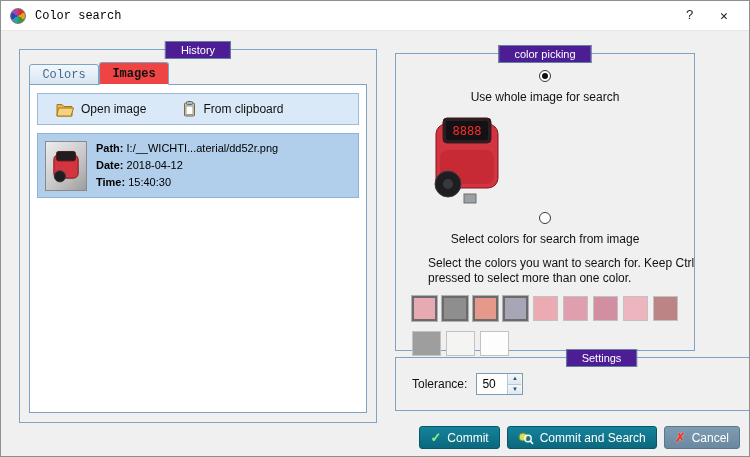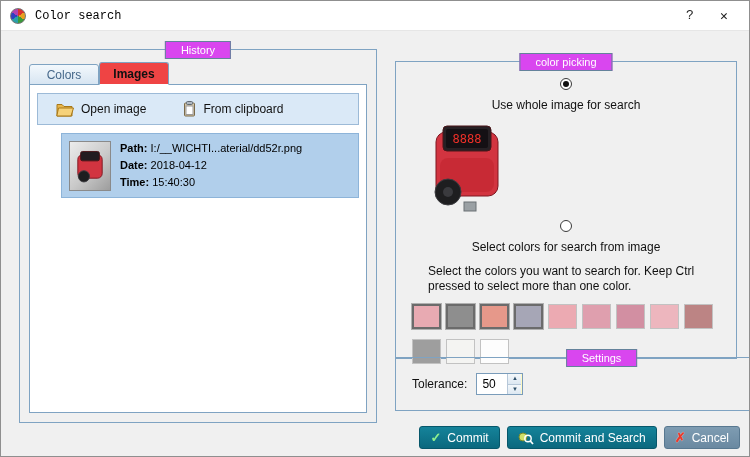--- a/index.html
+++ b/index.html
@@ -15,40 +15,40 @@
   .app-icon { width: 16px; height: 16px; border-radius: 50%; margin-right: 9px; flex: none;
     background: conic-gradient(#d93030 0 60deg,#e8a020 60deg 120deg,#3a9a3a 120deg 180deg,#2aa0a8 180deg 240deg,#3040c0 240deg 300deg,#b040b0 300deg 360deg);
     border: 1px solid #777; }
   .title-text { font-size: 12px; color: #000; }
   .tb-btn { width: 26px; text-align: center; color: #222; cursor: default; }
   .help-btn { margin-left: auto; font-size: 13px; }
   .close-btn { font-size: 13px; margin-left: 8px; }
   
   .groupbox { position: absolute; border: 1px solid #7fa3c2; }
   .badge { position: absolute; top: -9px; left: 50%; transform: translateX(-50%);
-    background: #d946ef; border: 1px solid #64829b; color: #fff; font-size: 11px;
+    background: #4c1d95; border: 1px solid #64829b; color: #fff; font-size: 11px;
     line-height: 14px; padding: 1px 15px; white-space: nowrap; text-align: right; }
   .gb-history  { left: 18px;  top: 48px;  width: 358px; height: 374px; }
-  .gb-picking  { left: 394px; top: 60px;  width: 342px; height: 298px; padding: 16px 16px 0; }
+  .gb-picking  { left: 394px; top: 52px;  width: 300px; height: 298px; padding: 16px 16px 0; }
   .gb-settings { left: 394px; top: 356px; width: 413px; height: 54px;  padding: 15px 16px 0; }
   
-  .tabs { position: absolute; left: 9px; top: 12px; display: flex; z-index: 2; }
+  .tabs { position: absolute; left: 9px; top: 12px; display: flex; z-index: 2; font-family: Liberation Mono, monospace; }
   .tab { width: 70px; height: 23px; line-height: 22px; text-align: center;
     border: 1px solid #7fa3c2; border-radius: 3px 3px 0 0; }
   .tab.inactive { background: linear-gradient(#f3f8fc,#d7e5f2); color: #46688a;
     height: 21px; margin-top: 2px; line-height: 20px; }
   .tab.active { background: #ef4444; font-weight: bold; border-bottom-color: #fff; }
   .tabpanel { position: absolute; left: 9px; right: 9px; top: 34px; bottom: 9px;
     background: #fff; border: 1px solid #7fa3c2; padding: 8px 7px; }
   
   .toolbar { height: 32px; background: #dae9f7; border: 1px solid #9cbad7;
     display: flex; align-items: center; padding: 0 10px; gap: 21px; }
   .tool-btn { display: flex; align-items: center; gap: 7px; padding: 3px 8px; color: #111; cursor: default; }
   
-  .list { margin-top: 8px; margin-left: 24px; }
+  .list { margin-top: 8px; }
   .list-item { display: flex; align-items: center; gap: 9px;
     background: #b1cfeb; border: 1px solid #8db4d9; padding: 6px 7px; }
   .thumb { width: 42px; height: 50px; flex: none;
     background: linear-gradient(135deg,#ececec 0%,#c9c9c9 55%,#9d9d9d 100%);
     border: 1px solid #8a8a8a; display: flex; align-items: center; justify-content: center; }
   .meta { font-size: 11px; line-height: 17px; color: #000; }
   .meta b { font-weight: bold; }
   
   .radio-row { display: flex; align-items: center; gap: 8px; cursor: default; flex-direction: column; }
   .radio { width: 12px; height: 12px; border-radius: 50%; border: 1px solid #3a3a3a;

